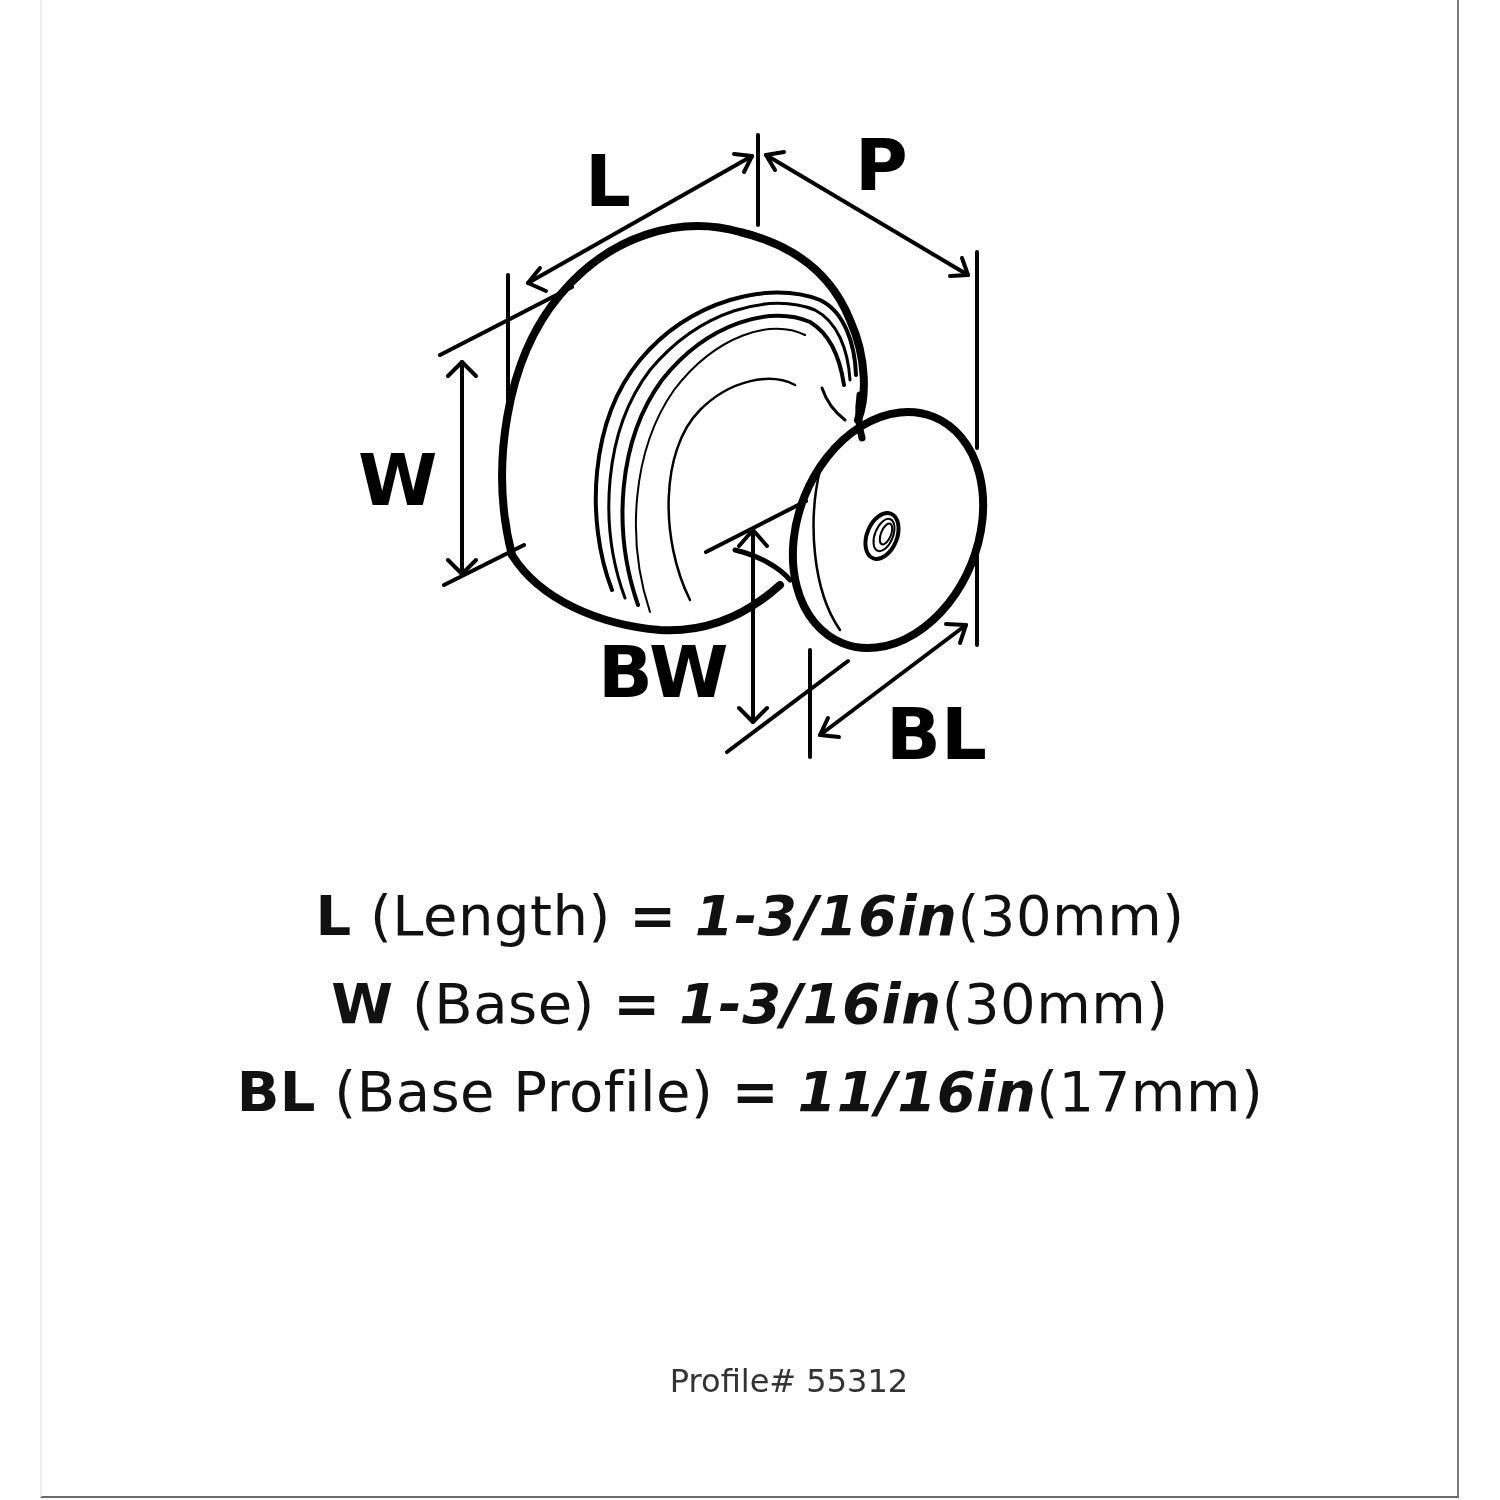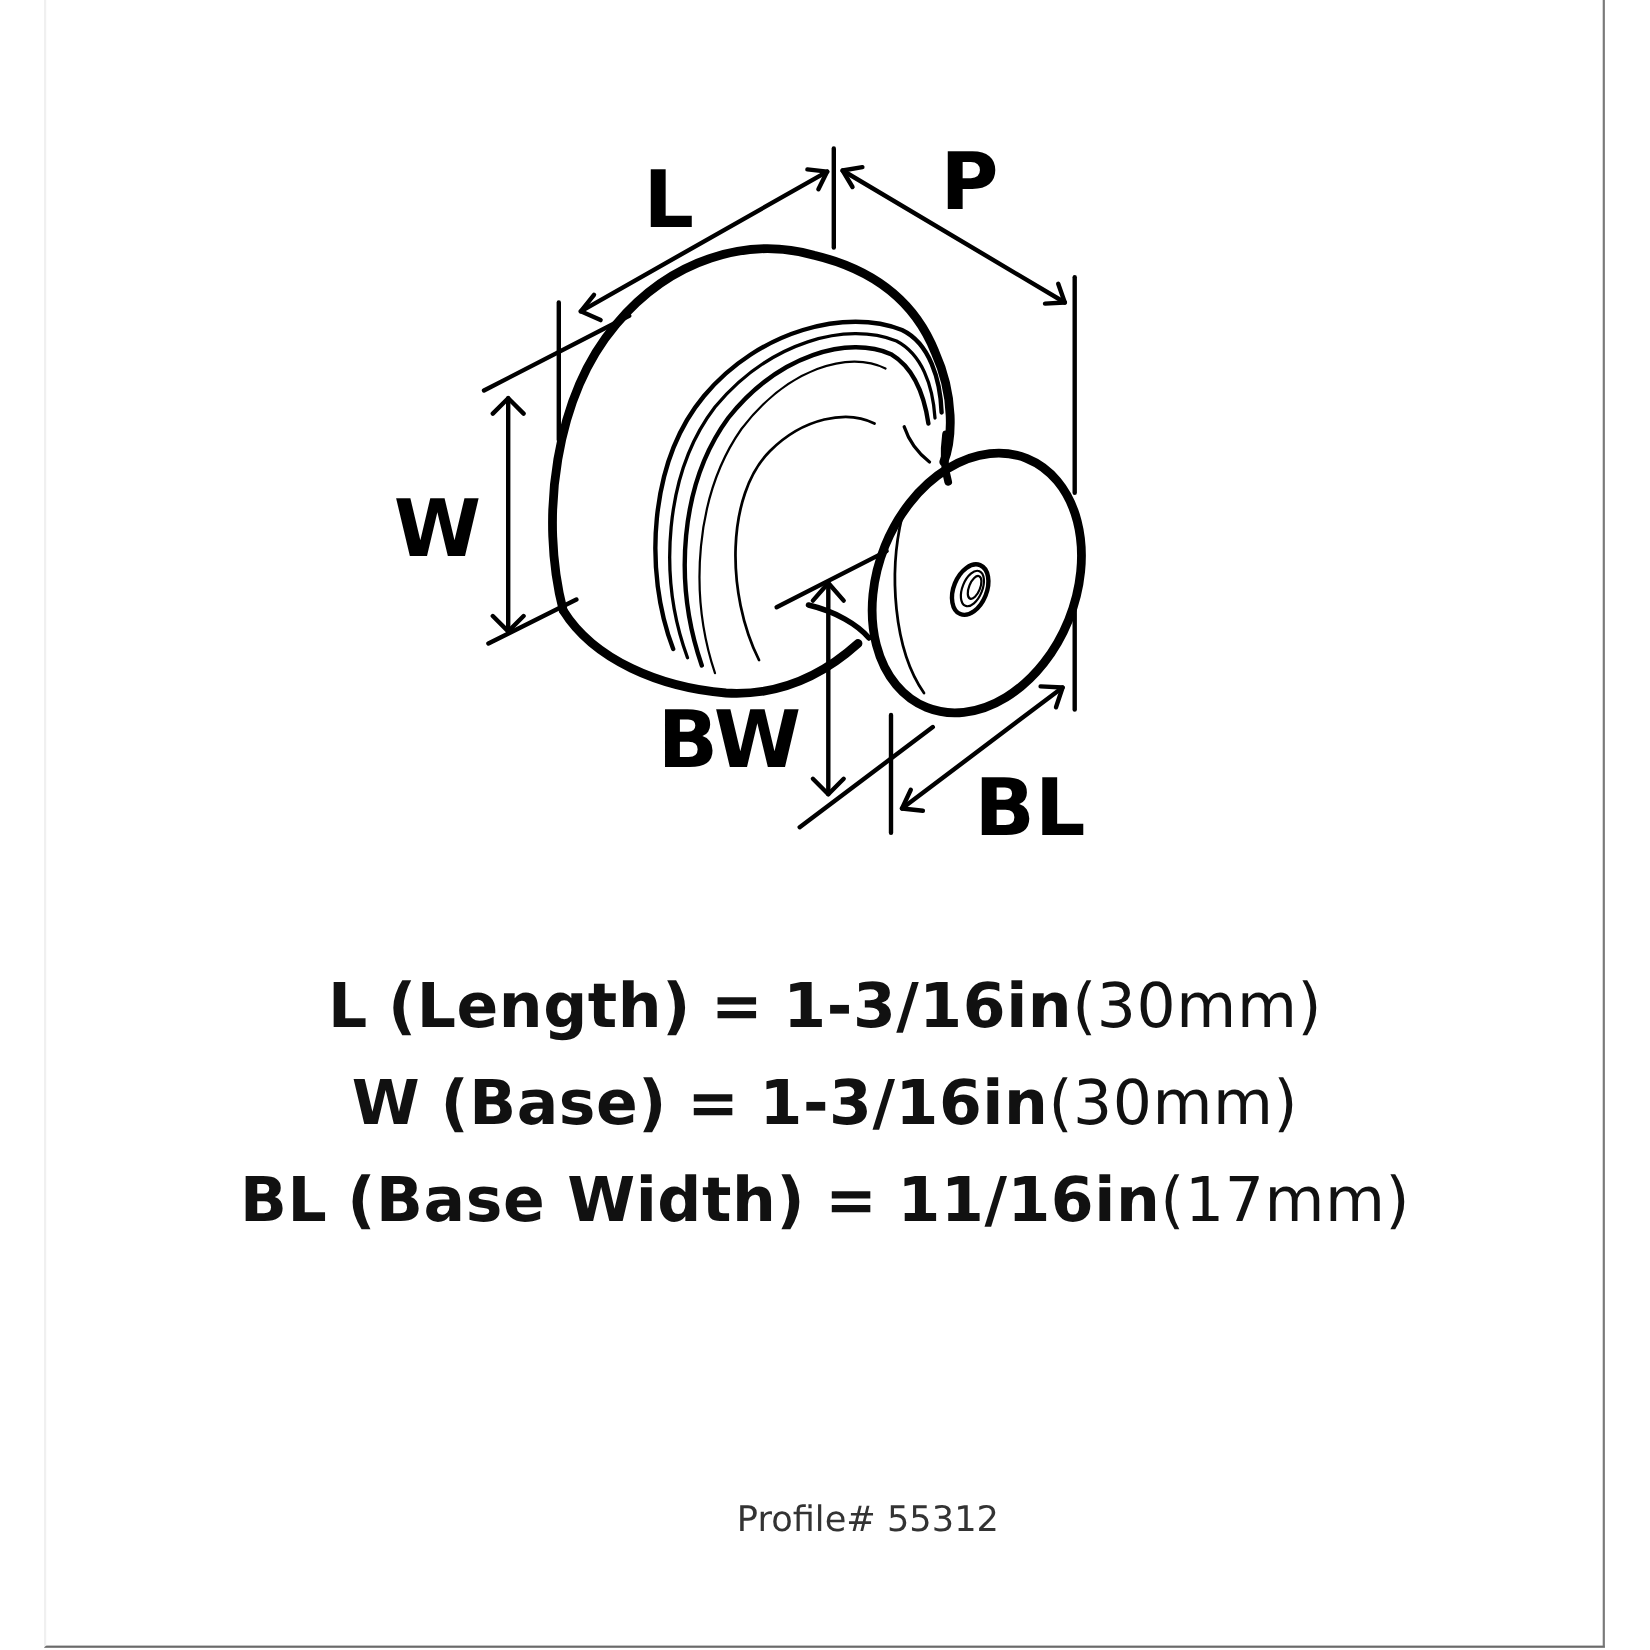--- a/index.html
+++ b/index.html
@@ -55,27 +55,28 @@
     .spec-line {
       font-size: 56px;
       line-height: 88px;
       white-space: nowrap;
       letter-spacing: 0.5px;
     }
     .spec-code {
       font-weight: bold;
     }
     .spec-name {
-      font-weight: bold;
+      font-weight: normal;
     }
     .spec-eq {
       font-weight: bold;
     }
     .spec-imperial {
       font-weight: bold;
+      font-style: italic;
     }
     .spec-metric {
       font-weight: normal;
     }
     .profile {
       position: absolute;
       left: 0;
       top: 1362px;
       width: 1500px;
       text-align: center;
@@ -161,19 +162,19 @@
     <span class="spec-imperial">1-3/16in</span><span class="spec-metric">(30mm)</span>
   </div>
   <div class="spec-line">
     <span class="spec-code">W</span>
     <span class="spec-name">(Base)</span>
     <span class="spec-eq">=</span>
     <span class="spec-imperial">1-3/16in</span><span class="spec-metric">(30mm)</span>
   </div>
   <div class="spec-line">
     <span class="spec-code">BL</span>
-    <span class="spec-name">(Base Width)</span>
+    <span class="spec-name">(Base Profile)</span>
     <span class="spec-eq">=</span>
     <span class="spec-imperial">11/16in</span><span class="spec-metric">(17mm)</span>
   </div>
 </div>
 
 <div class="profile">Profile# 55312</div>
 
 </body></html>

